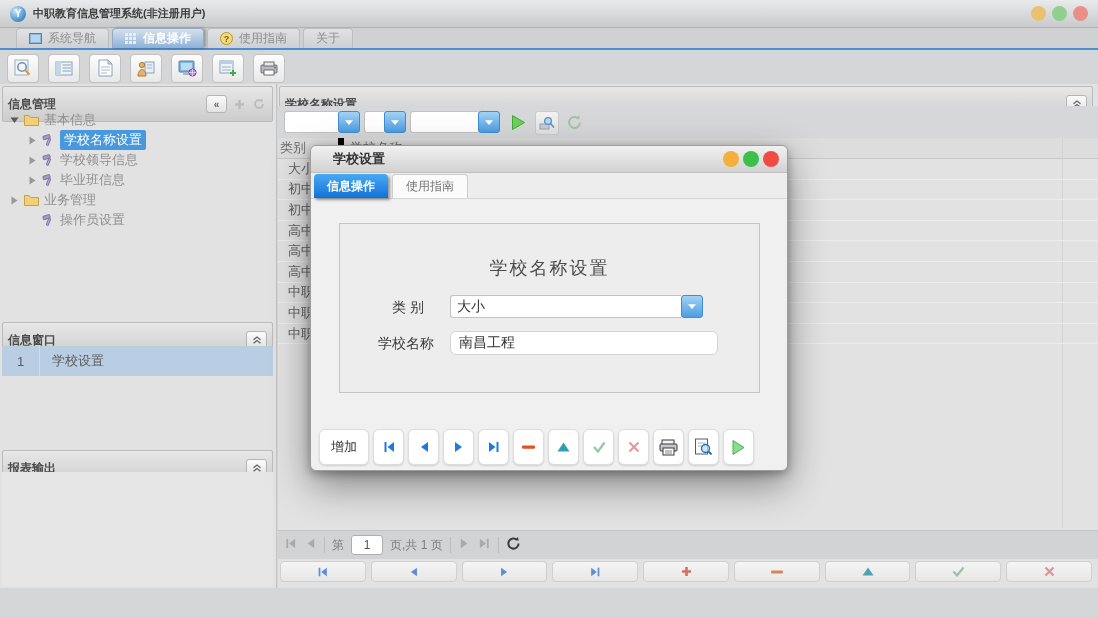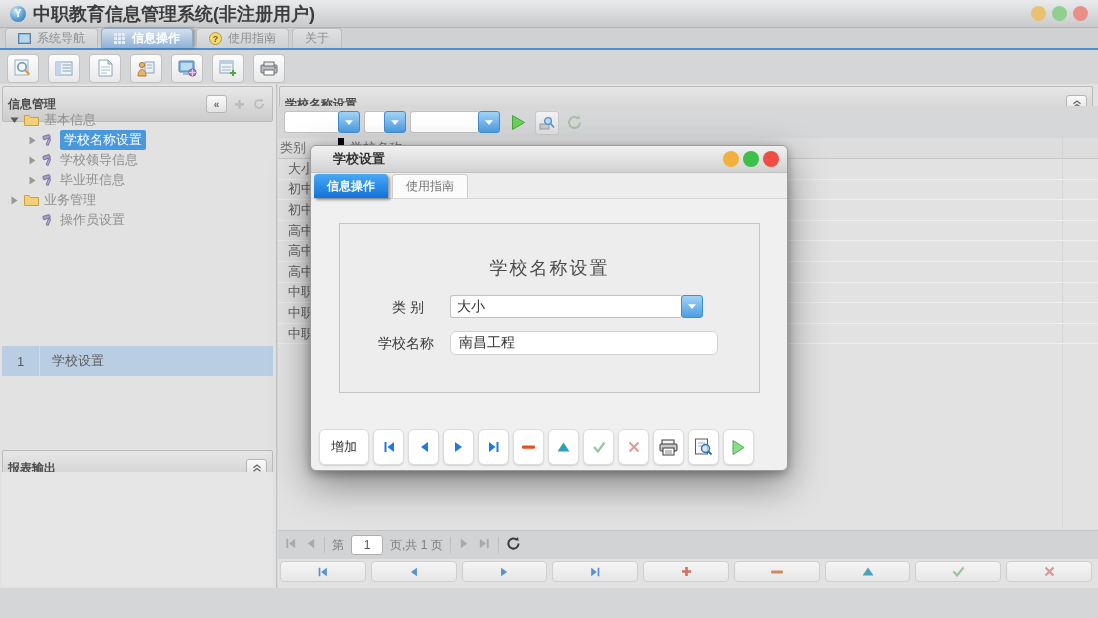--- a/index.html
+++ b/index.html
@@ -5,27 +5,27 @@
   html,body{margin:0;padding:0;background:#9a9a9a;}
   .app{position:relative;width:1098px;height:618px;background:#d5d6d7;overflow:hidden;
        font-family:"Liberation Sans","DejaVu Sans",sans-serif;-webkit-font-smoothing:antialiased;}
   
   .titlebar{position:absolute;top:0;left:0;right:0;height:28px;
     background:linear-gradient(#e9eaeb,#c9cacb);border-bottom:1px solid #b2b3b4;
     display:flex;align-items:center;padding:0 10px;box-sizing:border-box;}
   .logo{width:16px;height:16px;border-radius:50%;flex:0 0 16px;
     background:radial-gradient(circle at 35% 30%,#cde7f8,#5a9fd4 55%,#34699c);
     color:#fff;font-size:10px;font-weight:bold;display:flex;align-items:center;justify-content:center;margin-right:7px;}
-  .window-title{font-size:18px;font-weight:bold;color:#3c3c3c;}
+  .window-title{font-size:11px;font-weight:bold;color:#3c3c3c;}
   .lights{position:absolute;right:10px;top:6px;display:flex;gap:6px;}
   .light{width:15px;height:15px;border-radius:50%;}
   .l-yellow{background:#eac171;}.l-green{background:#8fd08f;}.l-red{background:#ea8f88;}
   
   .tabbar{position:absolute;top:28px;left:0;right:0;height:22px;background:#d0d1d2;
-    border-bottom:2px solid #4a8fd4;display:flex;align-items:flex-end;padding-left:5px;box-sizing:border-box;text-align:right;}
+    border-bottom:2px solid #4a8fd4;display:flex;align-items:flex-end;padding-left:16px;box-sizing:border-box;text-align:right;}
   .tab{height:20px;display:flex;align-items:center;gap:6px;padding:0 12px;font-size:12px;color:#8e8e8e;
     background:linear-gradient(#e1e2e3,#cfd0d1);border:1px solid #bdbdbd;border-bottom:none;
     border-radius:4px 4px 0 0;margin-right:3px;box-sizing:border-box;white-space:nowrap;}
   .tab.active{background:linear-gradient(#d6e0ec,#8db1d8);color:#fff;font-weight:bold;
     border-color:#93aac6;box-shadow:2px 0 3px rgba(0,0,0,.28);}
   
   .toolbar{position:absolute;top:52px;left:0;right:0;height:32px;display:flex;align-items:center;gap:9px;padding-left:7px;}
   .tbtn{width:30px;height:27px;border:1px solid #c1c1c2;border-radius:4px;
     background:linear-gradient(#fdfdfd,#e8e8e9);display:flex;align-items:center;justify-content:center;}
   
@@ -314,20 +314,30 @@
       <div class="trow lvl1">
         <span class="caret"></span>
         <svg width="13" height="12" viewBox="0 0 13 12">
             <rect x="1" y="1.5" width="7" height="3.4" rx="1" fill="#a89cc8" stroke="#8074a4" transform="rotate(-18 4.5 3)"></rect>
             <rect x="5.4" y="4.4" width="2" height="7" rx=".8" fill="#c2b8d8" stroke="#8074a4" transform="rotate(22 6.5 8)"></rect>
           </svg>
         <span>操作员设置</span>
       </div>
     </div>
 
+    <div class="phead" style="top:238px;left:2px;right:3px;">
+      <span>信息窗口</span>
+      <span class="sp">
+        <span class="hbtn">
+            <svg width="10" height="10">
+              <path d="M1.5 4.8L5 2l3.5 2.8M1.5 8.3L5 5.5l3.5 2.8" fill="none" stroke="#666" stroke-width="1.3"></path>
+            </svg>
+          </span>
+      </span>
+    </div>
 
     <div class="iwrow">
       <span class="iwindex">1</span>
       <span class="iwlabel">学校设置</span>
     </div>
 
     <div class="phead" style="top:366px;left:2px;right:3px;">
       <span>报表输出</span>
       <span class="sp">
         <span class="hbtn">

